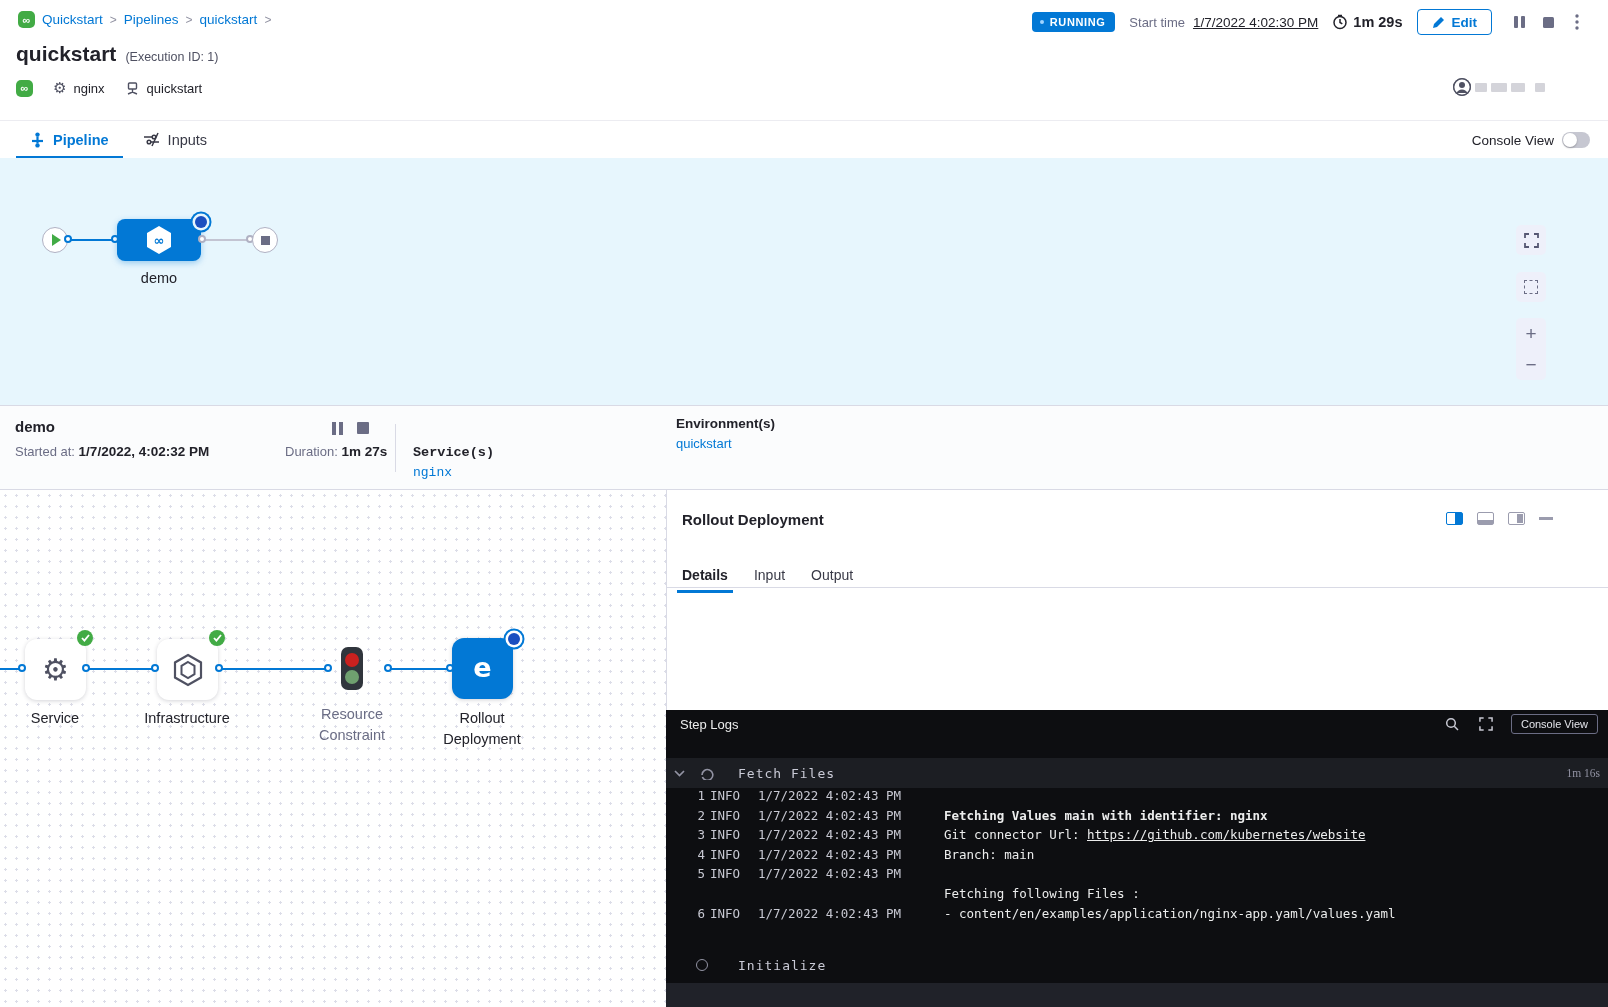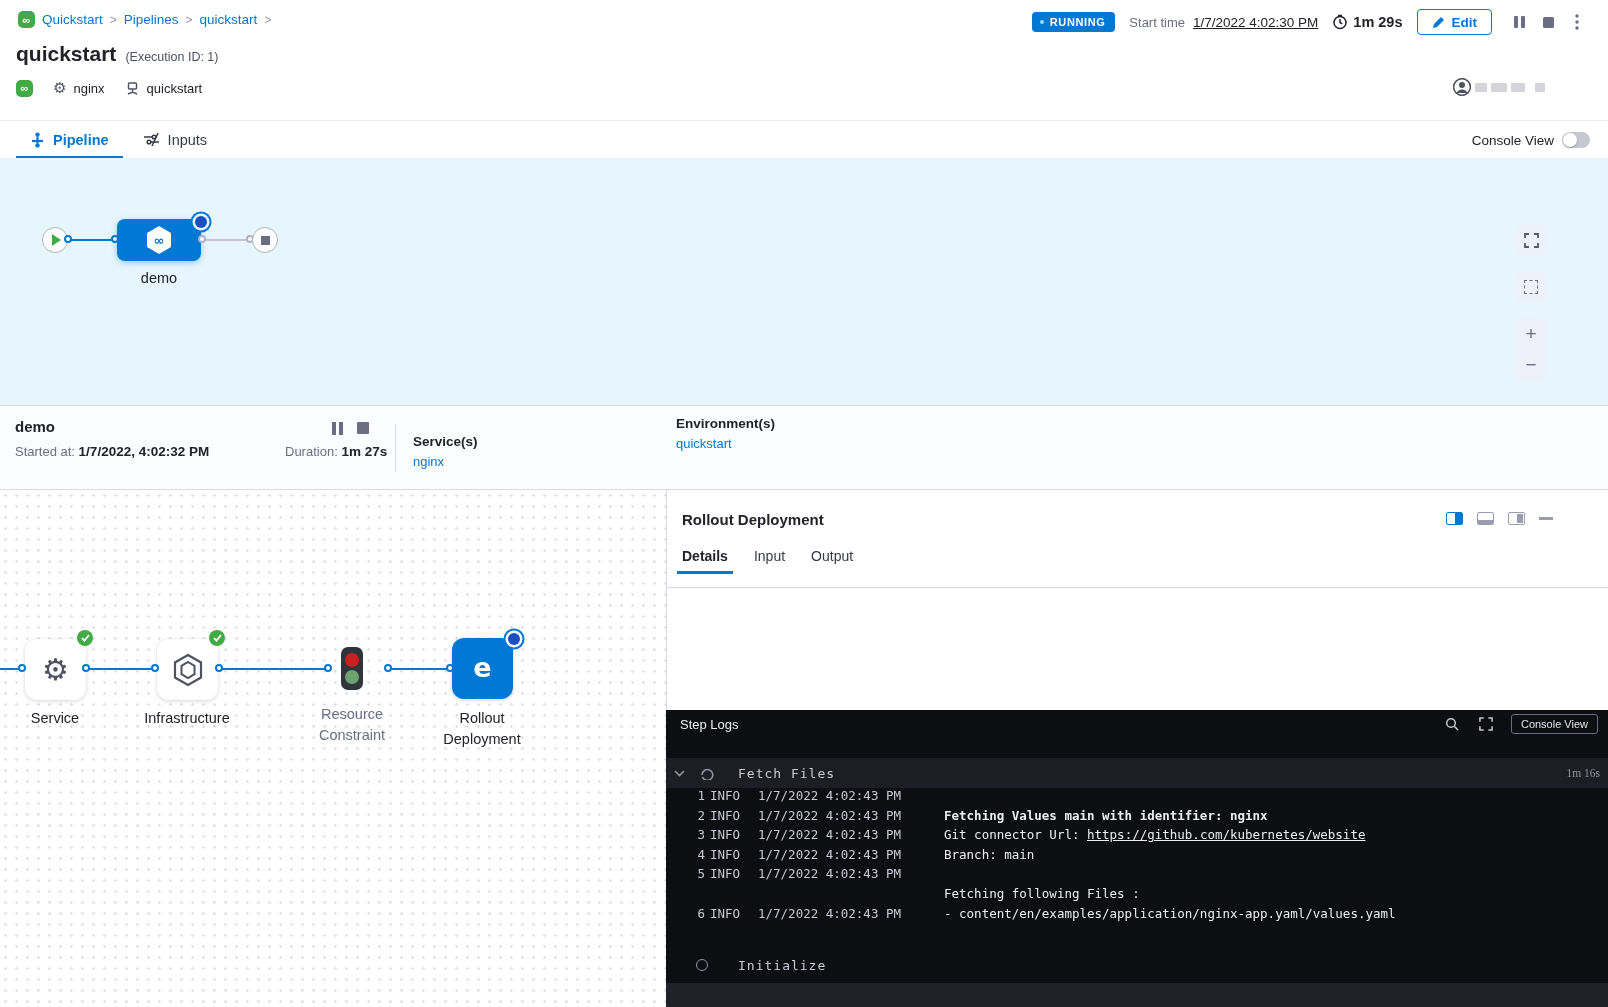--- a/index.html
+++ b/index.html
@@ -65,21 +65,21 @@
   .stagebar { position:absolute; top:405px; left:0; width:1608px; height:85px; background:#fbfcfd; border-top:1px solid #d9dae5; border-bottom:1px solid #d9dae5; }
   .stagebar .name { position:absolute; left:15px; top:12px; font-size:15px; font-weight:bold; color:#22222a; }
   .kv { font-size:13px; color:#6b6d85; }
   .kv b { color:#22222a; font-weight:bold; font-size:13.5px; }
   .sb-started { position:absolute; left:15px; top:38px; }
   .sb-ctl { position:absolute; left:330px; top:15px; display:flex; gap:12px; color:#6b6d85; }
   .sb-duration { position:absolute; left:285px; top:38px; }
   .sb-divider { position:absolute; left:395px; top:18px; height:48px; width:1px; background:#d9dae5; }
   .sb-col-label { font-size:13.5px; font-weight:bold; color:#22222a; }
   .sb-link { font-size:13px; color:#0278d5; margin-top:5px; cursor:pointer; }
-  .sb-services { position:absolute; left:413px; top:28px; }
+  .sb-services { position:absolute; left:413px; top:39px;font-family:Liberation Mono, monospace; }
   .sb-envs { position:absolute; left:676px; top:10px; }
 
   
   .lower { position:absolute; top:490px; left:0; width:1608px; height:517px; }
   .step-canvas { position:absolute; left:0; top:0; width:666px; height:517px; background:#fff;
      background-image:radial-gradient(#dcdde8 1px, transparent 1.2px); background-size:11px 11px; }
   .step-card { position:absolute; width:61px; height:61px; border-radius:12px; background:#fff; box-shadow:0 1px 4px rgba(40,41,61,.2); display:flex; align-items:center; justify-content:center; cursor:pointer; }
   .step-card.blue { background:#0278d5; }
   .check-badge { position:absolute; width:16px; height:16px; border-radius:50%; background:#42ab45; display:flex; align-items:center; justify-content:center; }
   .step-label { position:absolute; font-size:14.5px; color:#22222a; text-align:center; line-height:21px; }
@@ -91,21 +91,21 @@
   
   .rightpanel { position:absolute; left:666px; top:0; width:942px; height:517px; background:#fff; border-left:1px solid #d9dae5; }
   .rp-title { position:absolute; left:15px; top:21px; font-size:15px; font-weight:bold; color:#22222a; }
   .rp-layouts { position:absolute; right:55px; top:22px; display:flex; align-items:center; gap:14px; }
   .lay { width:17px; height:13px; border:1.5px solid #9b9cae; border-radius:2px; position:relative; cursor:pointer; }
   .lay.active { border-color:#0278d5; }
   .lay.active::after { content:""; position:absolute; right:0; top:0; bottom:0; width:7px; background:#0278d5; }
   .lay.bottom::after { content:""; position:absolute; left:0; right:0; bottom:0; height:4px; background:#9b9cae; }
   .lay.right::after { content:""; position:absolute; right:1px; top:1px; bottom:1px; width:6px; background:#9b9cae; }
   .rp-min { width:14px; height:2.5px; background:#9b9cae; cursor:pointer; }
-  .rp-tabs { position:absolute; left:15px; top:58px; display:flex; gap:26px; }
+  .rp-tabs { position:absolute; left:15px; top:77px; display:flex; gap:26px; }
   .rp-tab { font-size:14px; color:#383946; padding-bottom:10px; position:relative; cursor:pointer; }
   .rp-tab.active { font-weight:bold; color:#22222a; }
   .rp-tab.active::after { content:""; position:absolute; left:-5px; right:-5px; bottom:0; height:3px; background:#0278d5; }
   .rp-tabline { position:absolute; left:0; top:97px; width:942px; height:1px; background:#d9dae5; }
   .rp-rows { position:absolute; left:25px; top:117px; }
   .rp-row { display:flex; height:19.5px; align-items:center; font-size:13px; }
   .rp-row .lab { width:103px; color:#6b6d85; }
   .rp-row .val { color:#22222a; font-weight:bold; }
 
   

